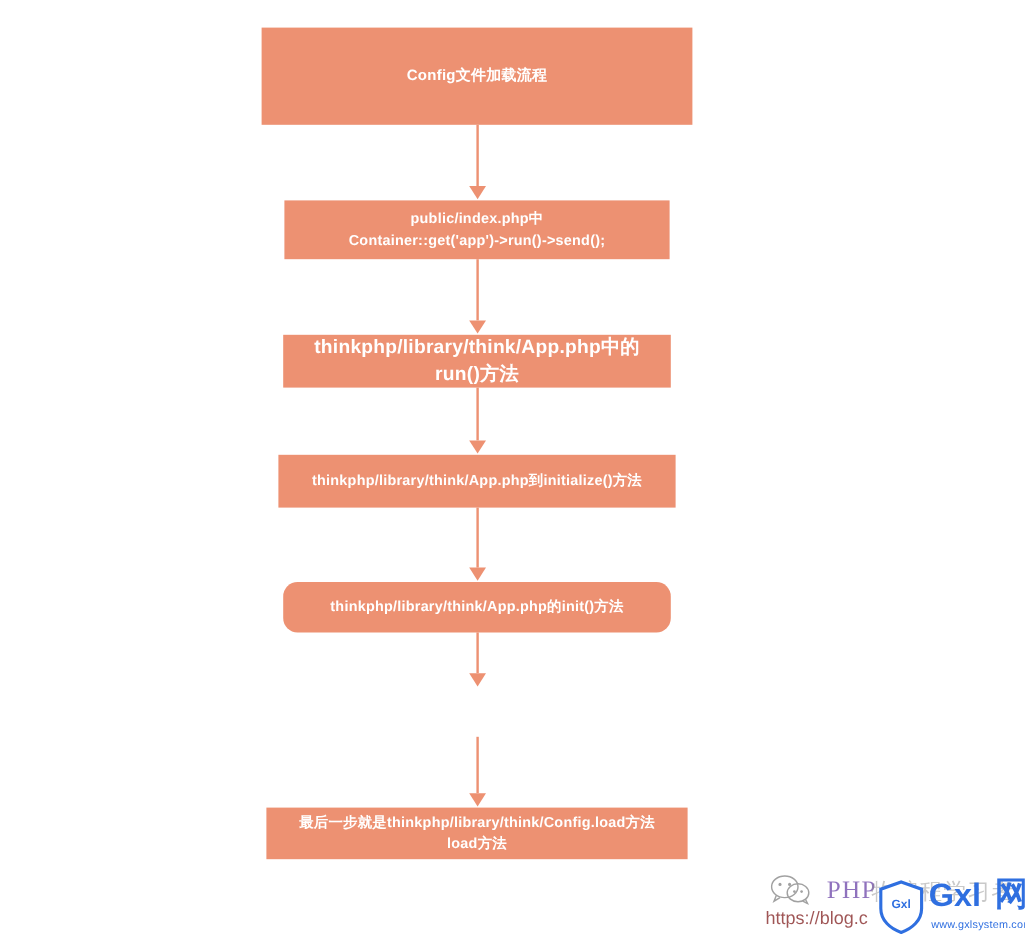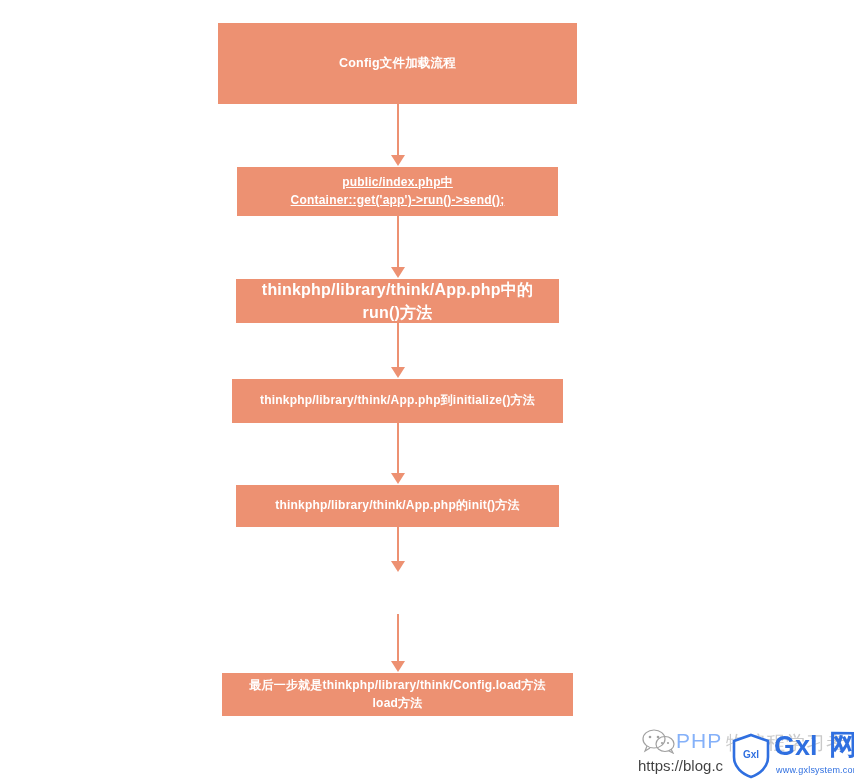--- a/index.html
+++ b/index.html
@@ -38,24 +38,24 @@
     letter-spacing: 0.2px;
   }
 
   .node-text {
     white-space: pre-line;
     display: block;
   }
 
   
   #node-title      { left: 218px; top: 23px;  width: 359px; height: 81px;  font-size: 12.5px; }
-  #node-entry      { left: 237px; top: 167px; width: 321px; height: 49px;  font-size: 12px; text-decoration: underline; }
+  #node-entry      { left: 237px; top: 167px; width: 321px; height: 49px;  font-size: 12px; }
   #node-run        { left: 236px; top: 279px; width: 323px; height: 44px;  font-size: 16px; }
   #node-initialize { left: 232px; top: 379px; width: 331px; height: 44px;  font-size: 12px; }
-  #node-init       { left: 236px; top: 485px; width: 323px; height: 42px;  font-size: 12px; }
+  #node-init       { left: 236px; top: 485px; width: 323px; height: 42px;  font-size: 12px; border-radius: 12px; }
   #node-lines      { left: 233px; top: 573px; width: 329px; height: 41px;  font-size: 12px; }
   #node-config     { left: 222px; top: 673px; width: 351px; height: 43px;  font-size: 12px; }
 
   
   .arrow {
     position: absolute;
     width: 20px;
   }
   .arrow .shaft {
     position: absolute;
@@ -101,46 +101,46 @@
     position: absolute;
     left: 2px;
     top: 5px;
     width: 34px;
     height: 26px;
     opacity: 0.55;
   }
 
   .wm-php {
     position: absolute;
-    left: 36px;
+    left: 49px;
     top: 6px;
     font-size: 21px;
-    color: #3b82f6;
+    color: #4c1d95;
     opacity: 0.62;
     letter-spacing: 1px;
-    font-family: Liberation Sans, sans-serif;
+    font-family: Liberation Serif, serif;
   }
 
   .wm-cn {
     position: absolute;
     left: 86px;
     top: 7px;
     font-size: 19px;
     color: #8a8a8a;
     opacity: 0.45;
     letter-spacing: 1px;
     white-space: nowrap;
   }
 
   .wm-blogurl {
     position: absolute;
     left: -2px;
     top: 34px;
     font-size: 15px;
-    color: #000000;
+    color: #7f1d1d;
     opacity: 0.75;
     white-space: nowrap;
     font-family: "Liberation Sans", "DejaVu Sans", sans-serif;
   }
 
   .wm-shield {
     position: absolute;
     left: 91px;
     top: 10px;
     width: 40px;

